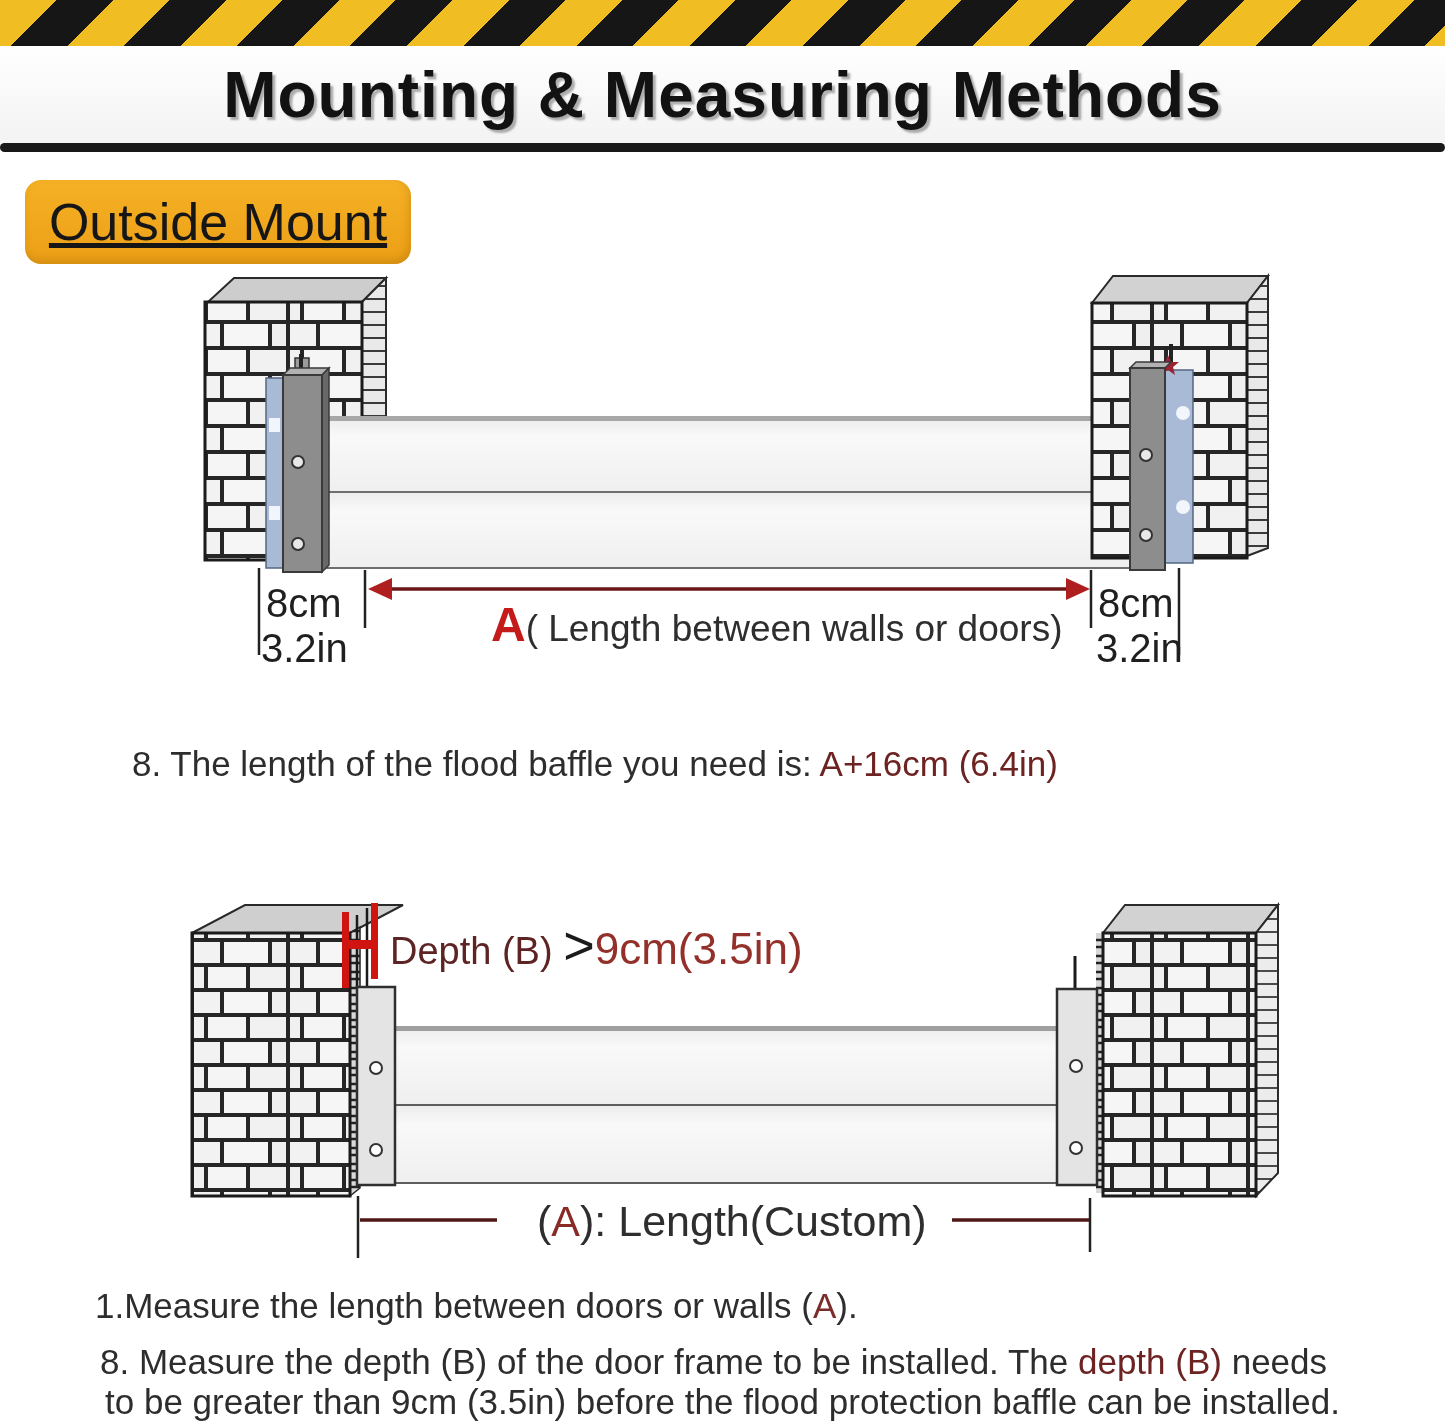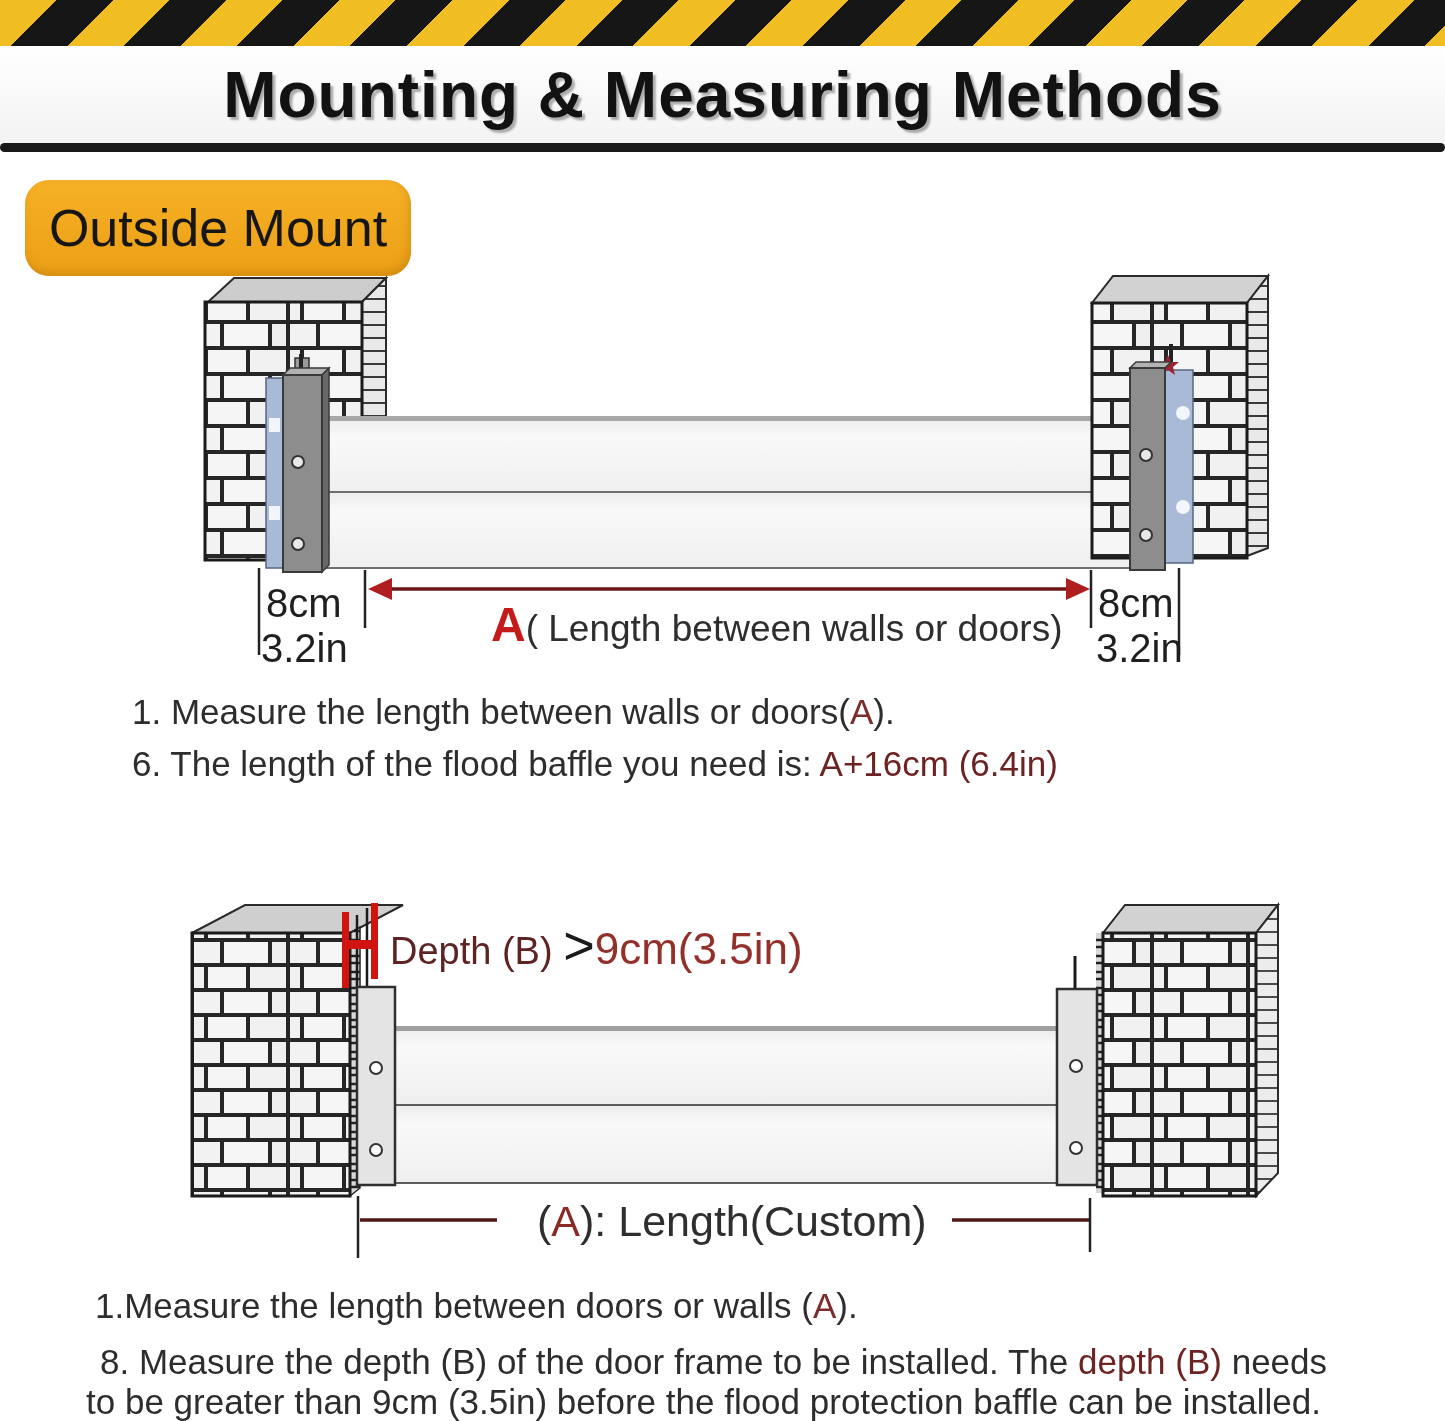--- a/index.html
+++ b/index.html
@@ -20,41 +20,42 @@
   .title {
     font-size:64px; font-weight:bold; color:#121212; letter-spacing:1px;
     text-shadow:3px 3px 2px rgba(110,110,110,.55);
   }
   .title-underline {
     position:absolute; left:0; top:143px; width:100%; height:9px;
     background:#181818; border-radius:5px;
   }
   
   .badge {
-    position:absolute; left:25px; width:386px; height:96px;
+    position:absolute; left:25px; width:386px; height:84px;
     background:linear-gradient(#f6b125,#ec9f16);
-    border-radius:24px; display:flex; align-items:center; justify-content:center;
+    border-radius:16px; display:flex; align-items:center; justify-content:center;
     font-size:52px; color:#161616;
     box-shadow:inset -2px -4px 8px rgba(150,95,0,.30);
+    text-decoration:underline;
   }
   .badge.outside { top:180px; }
   .badge.inside  { top:807px; }
   
   svg.diag { position:absolute; left:0; font-family:"Liberation Sans", sans-serif; }
   #svg1 { top:270px; }
   #svg2 { top:890px; }
   
   .step { position:absolute; font-size:35px; color:#2d2d2d; white-space:nowrap; }
   .step .hl  { color:#6d2322;margin-top:36px; }
   .step .hlA { color:#7a2d2a; }
   .step.o1 { left:132px; top:692px; }
   .step.o2 { left:132px; top:744px; }
   .step.i1 { left:95px;  top:1286px; }
   .step.i2 { left:100px; top:1342px; }
-  .step.i3 { left:86px;  top:1382px; }
+  .step.i3 { left:105px;  top:1382px; }
 </style>
 </head>
 <body>
 
 <div class="page">
 
   <div class="hazard"></div>
   <div class="title-band">
     <div class="title">Mounting &amp; Measuring Methods</div>
   </div>
@@ -147,22 +148,21 @@
       <polygon points="368,319 392,308 392,330" fill="#b01f1f"></polygon>
       <polygon points="1090,319 1066,308 1066,330" fill="#b01f1f"></polygon>
       <text x="266" y="347" font-size="40" fill="#1f1f1f">8cm</text>
       <text x="261" y="392" font-size="40" fill="#1f1f1f">3.2in</text>
       <text x="1098" y="347" font-size="40" fill="#1f1f1f">8cm</text>
       <text x="1096" y="392" font-size="40" fill="#1f1f1f">3.2in</text>
       <text x="491" y="371" font-size="37" fill="#2e2e2e"><tspan font-size="48" font-weight="bold" fill="#c41a1a">A</tspan><tspan>( Length between walls or doors)</tspan></text>
     </g>
   </svg>
 
-  <div class="step o1"><span>1. Measure the length between walls or doors(</span><span class="hlA">A</span><span>).</span></div>
-  <div class="step o2"><span>6. The length of the flood baffle you need is: </span><span class="hl">A+16cm (6.4in)</span></div>
+  <div class="step o2"><span>8. The length of the flood baffle you need is: </span><span class="hl">A+16cm (6.4in)</span></div>
 
 
   <svg id="svg2" class="diag" width="1445" height="410" viewBox="0 0 1445 410">
     <defs>
       <pattern id="bricksB" width="96" height="50" patternUnits="userSpaceOnUse">
         <rect width="96" height="50" fill="#262626"></rect>
         <rect x="2" y="2" width="26" height="21" fill="#f2f2f2"></rect>
         <rect x="32" y="2" width="44" height="21" fill="#f6f6f6"></rect>
         <rect x="80" y="2" width="14" height="21" fill="#efefef"></rect>
         <rect x="2" y="27" width="10" height="21" fill="#f0f0f0"></rect>

